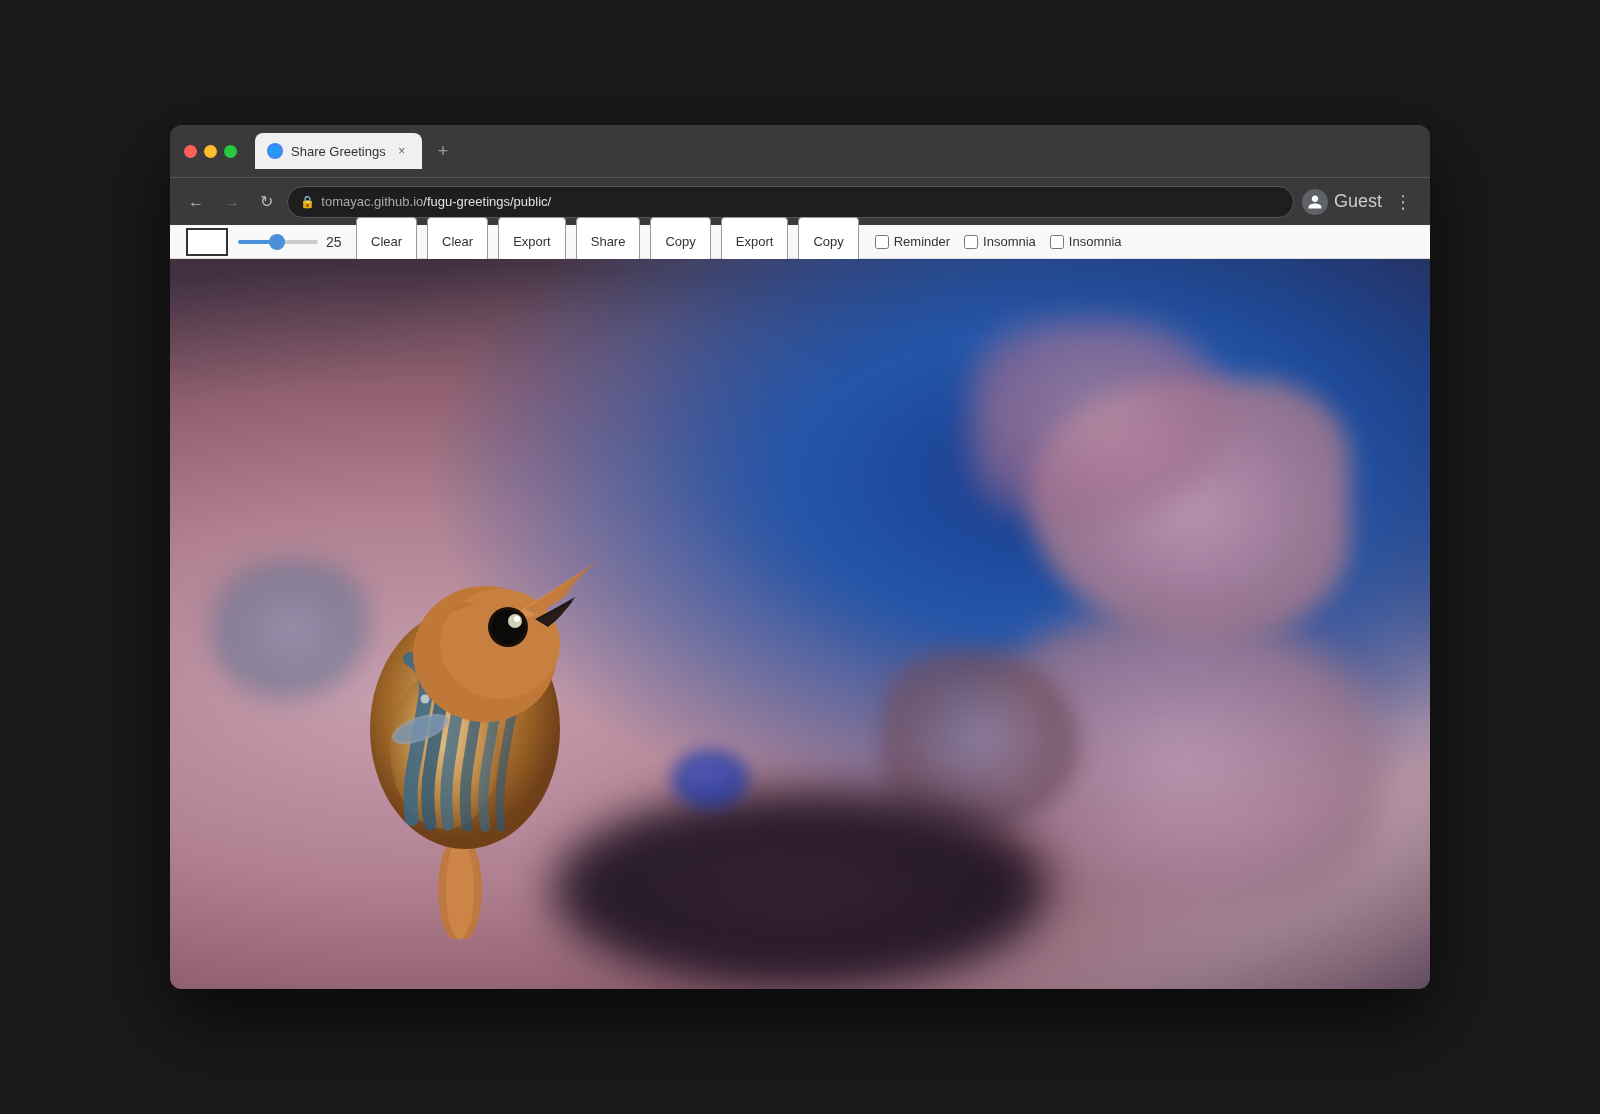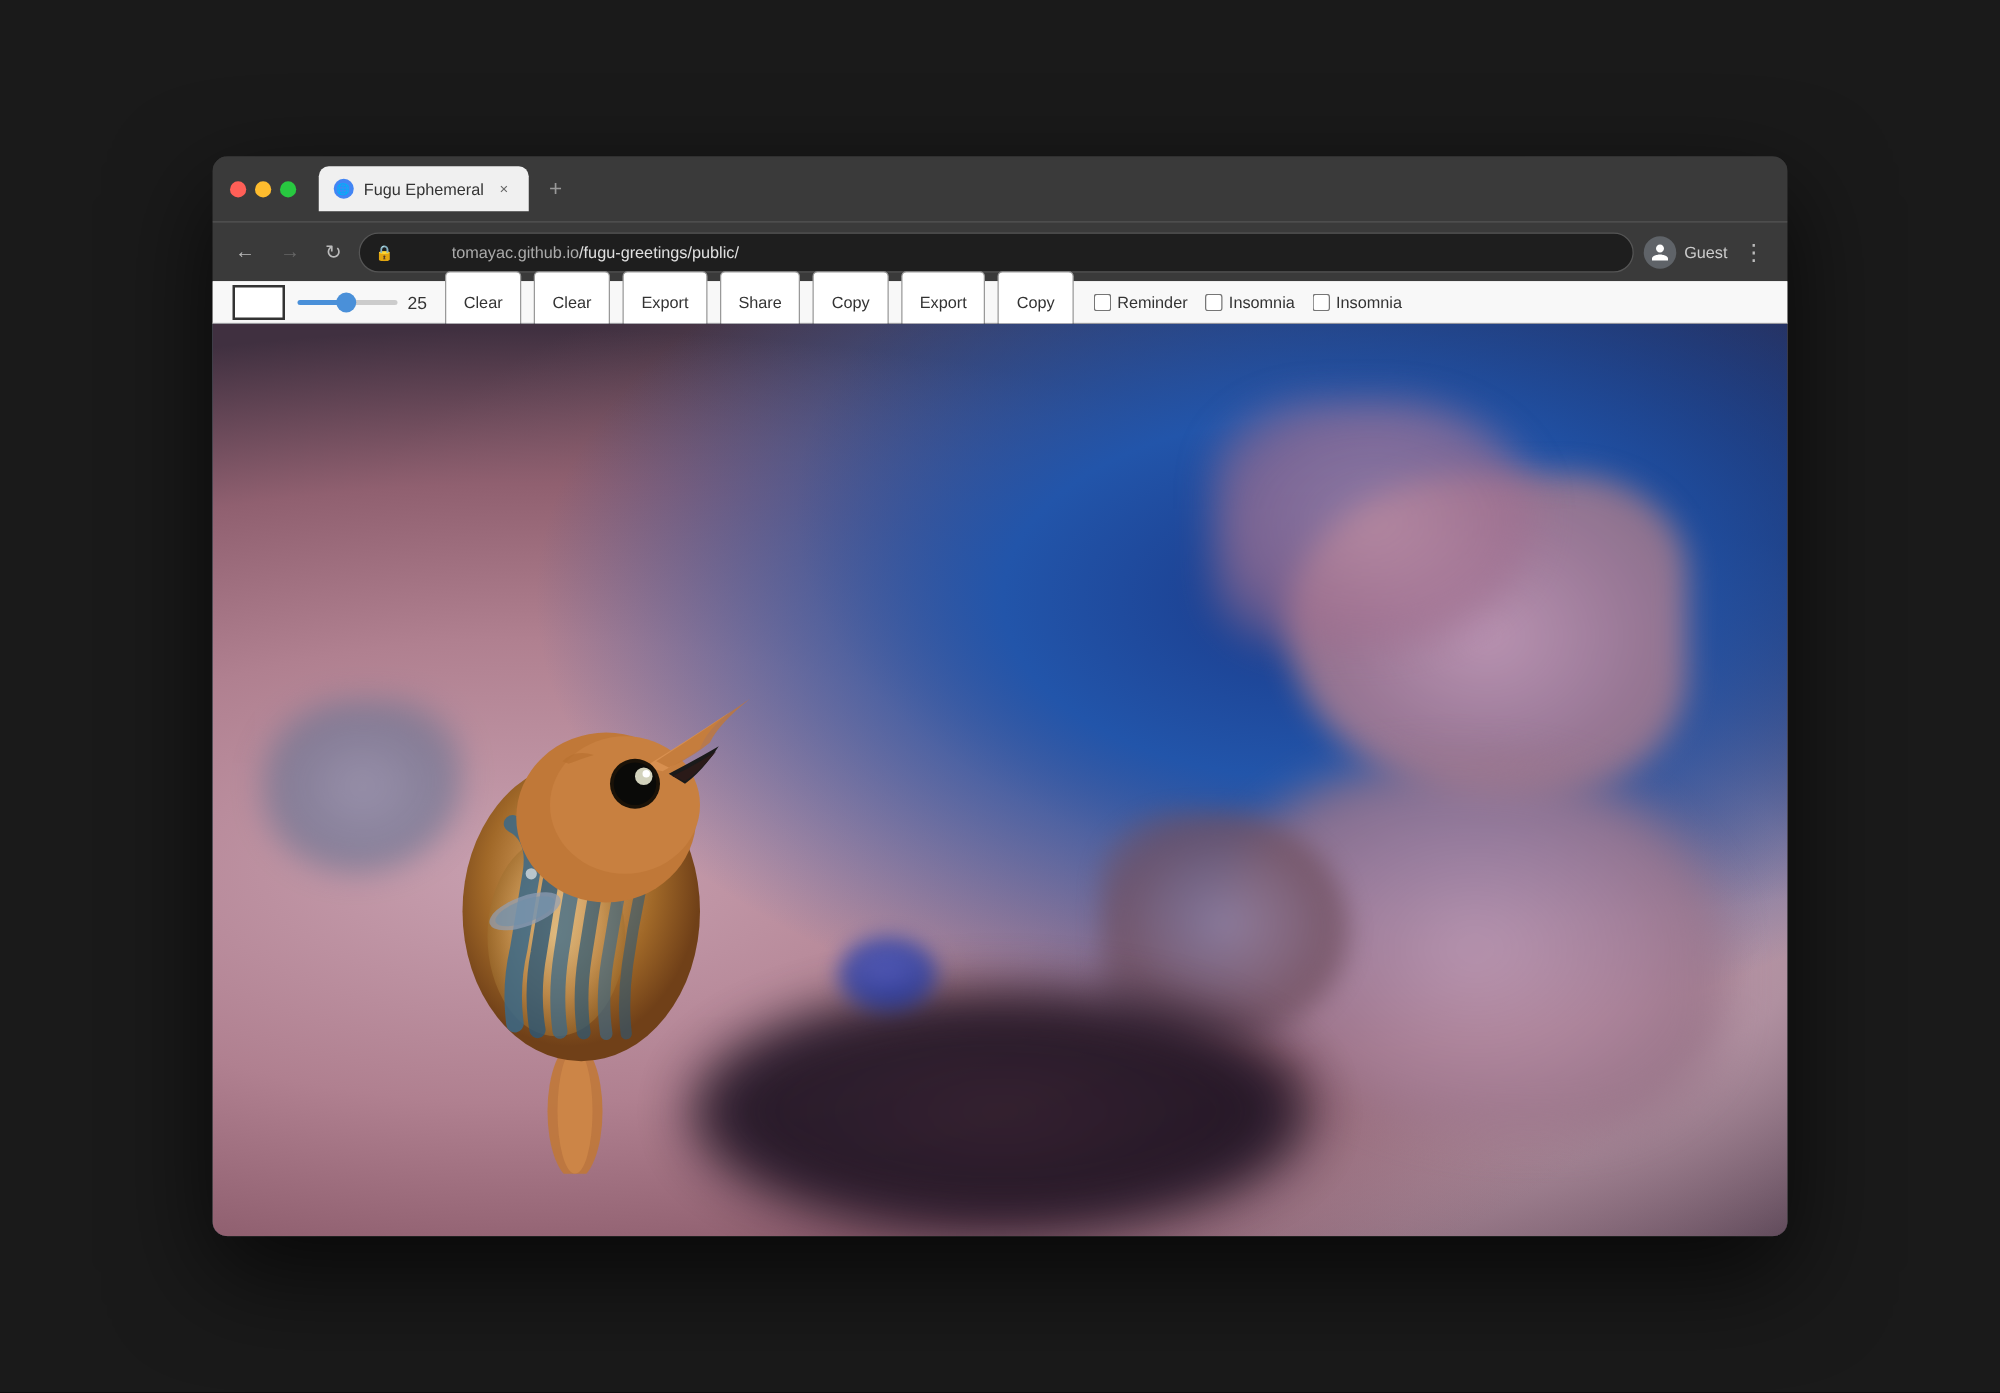--- a/index.html
+++ b/index.html
@@ -124,42 +124,41 @@
     }
 
     .lock-icon {
       color: #aaa;
       font-size: 12px;
     }
 
     .address-text {
       font-size: 13px;
       color: #e0e0e0;
-      margin-left: 40px;
     }
 
     .address-highlight {
       color: #aaa;
     }
 
     .nav-right {
       display: flex;
       align-items: center;
       gap: 6px;
     }
 
     .profile-btn {
       display: flex;
       align-items: center;
       gap: 6px;
       background: none;
       border: none;
       cursor: pointer;
       color: #ccc;
-      font-size: 13px;
+      font-size: 18px;
     }
 
     .profile-icon {
       width: 26px;
       height: 26px;
       border-radius: 50%;
       background: #5f6368;
       display: flex;
       align-items: center;
       justify-content: center;
@@ -405,21 +404,21 @@
   <div class="title-bar">
     <div class="traffic-lights">
       <div class="traffic-light tl-red"></div>
       <div class="traffic-light tl-yellow"></div>
       <div class="traffic-light tl-green"></div>
     </div>
     <div class="tab">
       <div class="tab-favicon">
         <span>🌐</span>
       </div>
-      <span>Fugu Ephemeral</span>
+      <span>Share Greetings</span>
       <span class="tab-close">×</span>
     </div>
     <button class="new-tab-btn">+</button>
   </div>
 
   <div class="nav-bar">
     <button class="nav-btn">←</button>
     <button class="nav-btn disabled">→</button>
     <button class="nav-btn">↻</button>
     <div class="address-bar">

